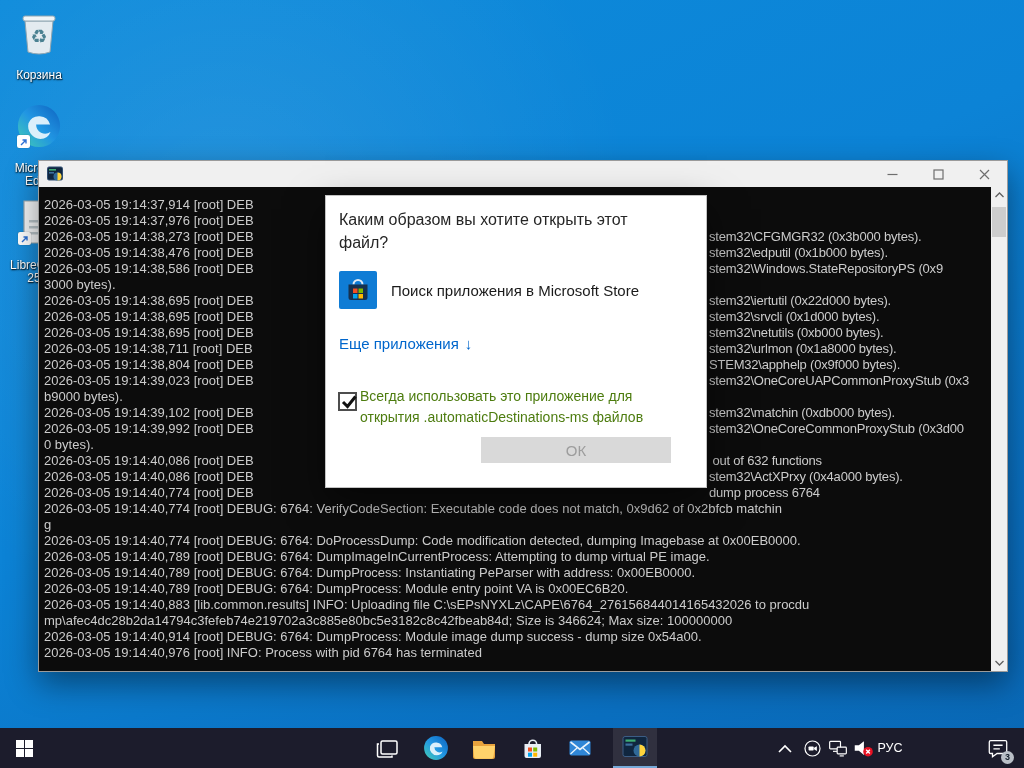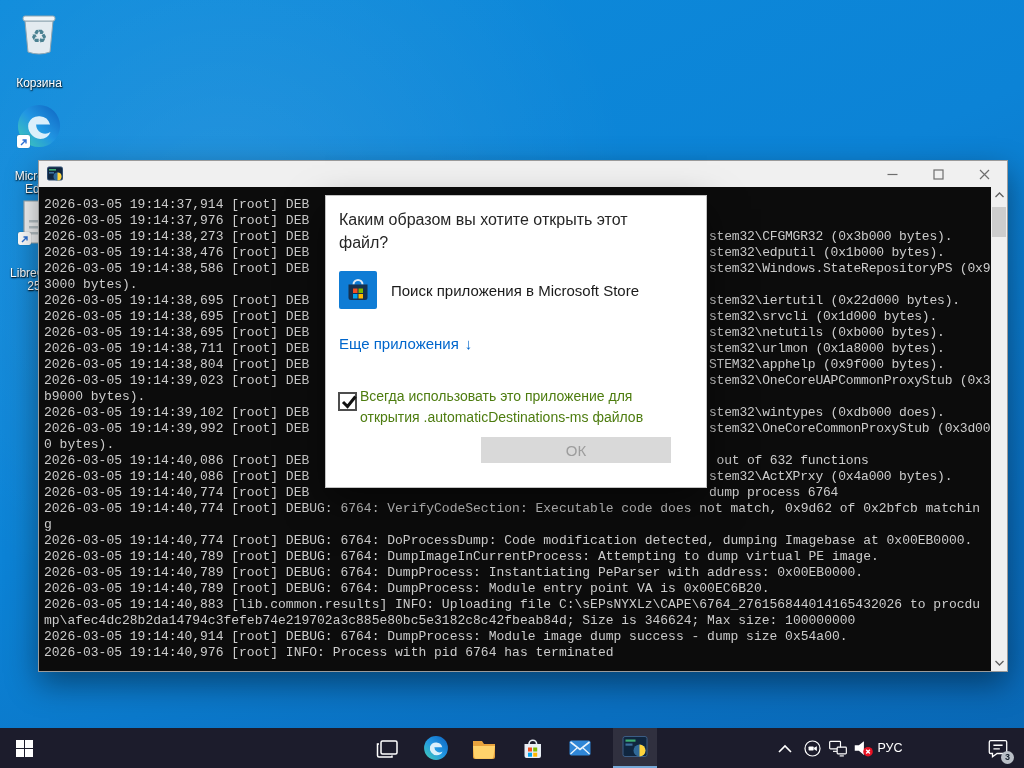--- a/index.html
+++ b/index.html
@@ -3,35 +3,35 @@
 <meta charset="utf-8">
 <style>
   html,body{margin:0;padding:0;width:1024px;height:768px;overflow:hidden;
     font-family:"Liberation Sans",sans-serif;}
   
   #desktop{position:absolute;inset:0;
     background:
       radial-gradient(circle at 22% 28%, rgba(255,255,255,0.10), rgba(255,255,255,0) 42%),
       linear-gradient(155deg,#0d8bdb 0%,#0c83d6 45%,#0a6fc0 80%,#0967b4 100%);}
   .dicon{position:absolute;width:78px;text-align:center;z-index:1;cursor:pointer;}
-  .dicon .lbl{color:#fff;font-size:12px;line-height:13px;margin-top:21px;
+  .dicon .lbl{color:#fff;font-size:12px;line-height:13px;margin-top:13px;
     text-shadow:0 1px 2px rgba(0,0,0,.75),1px 1px 1px rgba(0,0,0,.6);}
   .shortcut-badge{position:absolute;left:1px;bottom:1px;width:13px;height:13px;background:#fff;
     border-radius:2px;box-shadow:0 0 1px rgba(0,0,0,.5);}
   
   #win{position:absolute;left:38px;top:160px;width:970px;height:512px;z-index:10;
     background:#0c0c0c;border:1px solid #9b9b9b;box-sizing:border-box;
     box-shadow:0 12px 30px rgba(0,0,0,.42);}
   #titlebar{position:absolute;left:0;top:0;right:0;height:26px;background:#f0f0f0;}
   #titlebar .ttl{position:absolute;left:30px;top:0;line-height:26px;font-size:12.5px;color:#4c4c4c;white-space:nowrap;margin-top:31px;}
   .winbtn{position:absolute;top:0;width:46px;height:26px;display:flex;align-items:center;justify-content:center;cursor:pointer;}
   #btn-min{right:92px}#btn-max{right:46px}#btn-close{right:0}
   #conbody{position:absolute;left:0;top:26px;right:0;bottom:0;background:#0c0c0c;}
   #conout{position:absolute;left:5px;top:10px;right:18px;
-    font-family:Liberation Mono, monospace;font-size:13px;line-height:16px;color:#cccccc;}
+    font-family:Liberation Sans, sans-serif;font-size:13px;line-height:16px;color:#cccccc;}
   .cline{position:relative;height:16px;white-space:pre;}
   .cline .cl{white-space:pre;}
   .cline .cr{position:absolute;left:665px;top:0;white-space:pre;letter-spacing:-0.2px;}
   #scrollbar{position:absolute;right:0;top:0;bottom:0;width:16px;background:#f0f0f0;z-index:5;}
   #sb-up,#sb-down{position:absolute;left:0;width:16px;height:16px;display:flex;align-items:center;justify-content:center;cursor:pointer;}
   #sb-up{top:0}#sb-down{bottom:0}
   #sb-thumb{position:absolute;left:1px;top:20px;width:14px;height:30px;background:#cdcdcd;cursor:pointer;}
   
   #dialog{position:absolute;left:325px;top:195px;width:382px;height:293px;z-index:20;
     background:#ffffff;border:1px solid #c3c3c3;box-sizing:border-box;
@@ -151,21 +151,21 @@
         <div class="cline"><span class="cl">2026-03-05 19:14:38,476 [root] DEB</span><span class="cr">stem32\edputil (0x1b000 bytes).</span></div>
         <div class="cline"><span class="cl">2026-03-05 19:14:38,586 [root] DEB</span><span class="cr">stem32\Windows.StateRepositoryPS (0x9</span></div>
         <div class="cline"><span class="cl">3000 bytes).</span><span class="cr"></span></div>
         <div class="cline"><span class="cl">2026-03-05 19:14:38,695 [root] DEB</span><span class="cr">stem32\iertutil (0x22d000 bytes).</span></div>
         <div class="cline"><span class="cl">2026-03-05 19:14:38,695 [root] DEB</span><span class="cr">stem32\srvcli (0x1d000 bytes).</span></div>
         <div class="cline"><span class="cl">2026-03-05 19:14:38,695 [root] DEB</span><span class="cr">stem32\netutils (0xb000 bytes).</span></div>
         <div class="cline"><span class="cl">2026-03-05 19:14:38,711 [root] DEB</span><span class="cr">stem32\urlmon (0x1a8000 bytes).</span></div>
         <div class="cline"><span class="cl">2026-03-05 19:14:38,804 [root] DEB</span><span class="cr">STEM32\apphelp (0x9f000 bytes).</span></div>
         <div class="cline"><span class="cl">2026-03-05 19:14:39,023 [root] DEB</span><span class="cr">stem32\OneCoreUAPCommonProxyStub (0x3</span></div>
         <div class="cline"><span class="cl">b9000 bytes).</span><span class="cr"></span></div>
-        <div class="cline"><span class="cl">2026-03-05 19:14:39,102 [root] DEB</span><span class="cr">stem32\wintypes (0xdb000 does).</span></div>
+        <div class="cline"><span class="cl">2026-03-05 19:14:39,102 [root] DEB</span><span class="cr">stem32\matchin (0xdb000 bytes).</span></div>
         <div class="cline"><span class="cl">2026-03-05 19:14:39,992 [root] DEB</span><span class="cr">stem32\OneCoreCommonProxyStub (0x3d00</span></div>
         <div class="cline"><span class="cl">0 bytes).</span><span class="cr"></span></div>
         <div class="cline"><span class="cl">2026-03-05 19:14:40,086 [root] DEB</span><span class="cr"> out of 632 functions</span></div>
         <div class="cline"><span class="cl">2026-03-05 19:14:40,086 [root] DEB</span><span class="cr">stem32\ActXPrxy (0x4a000 bytes).</span></div>
         <div class="cline"><span class="cl">2026-03-05 19:14:40,774 [root] DEB</span><span class="cr">dump process 6764</span></div>
         <div class="cline"><span class="cl">2026-03-05 19:14:40,774 [root] DEBUG: 6764: VerifyCodeSection: Executable code does not match, 0x9d62 of 0x2bfcb matchin</span><span class="cr"></span></div>
         <div class="cline"><span class="cl">g</span><span class="cr"></span></div>
         <div class="cline"><span class="cl">2026-03-05 19:14:40,774 [root] DEBUG: 6764: DoProcessDump: Code modification detected, dumping Imagebase at 0x00EB0000.</span><span class="cr"></span></div>
         <div class="cline"><span class="cl">2026-03-05 19:14:40,789 [root] DEBUG: 6764: DumpImageInCurrentProcess: Attempting to dump virtual PE image.</span><span class="cr"></span></div>
         <div class="cline"><span class="cl">2026-03-05 19:14:40,789 [root] DEBUG: 6764: DumpProcess: Instantiating PeParser with address: 0x00EB0000.</span><span class="cr"></span></div>

